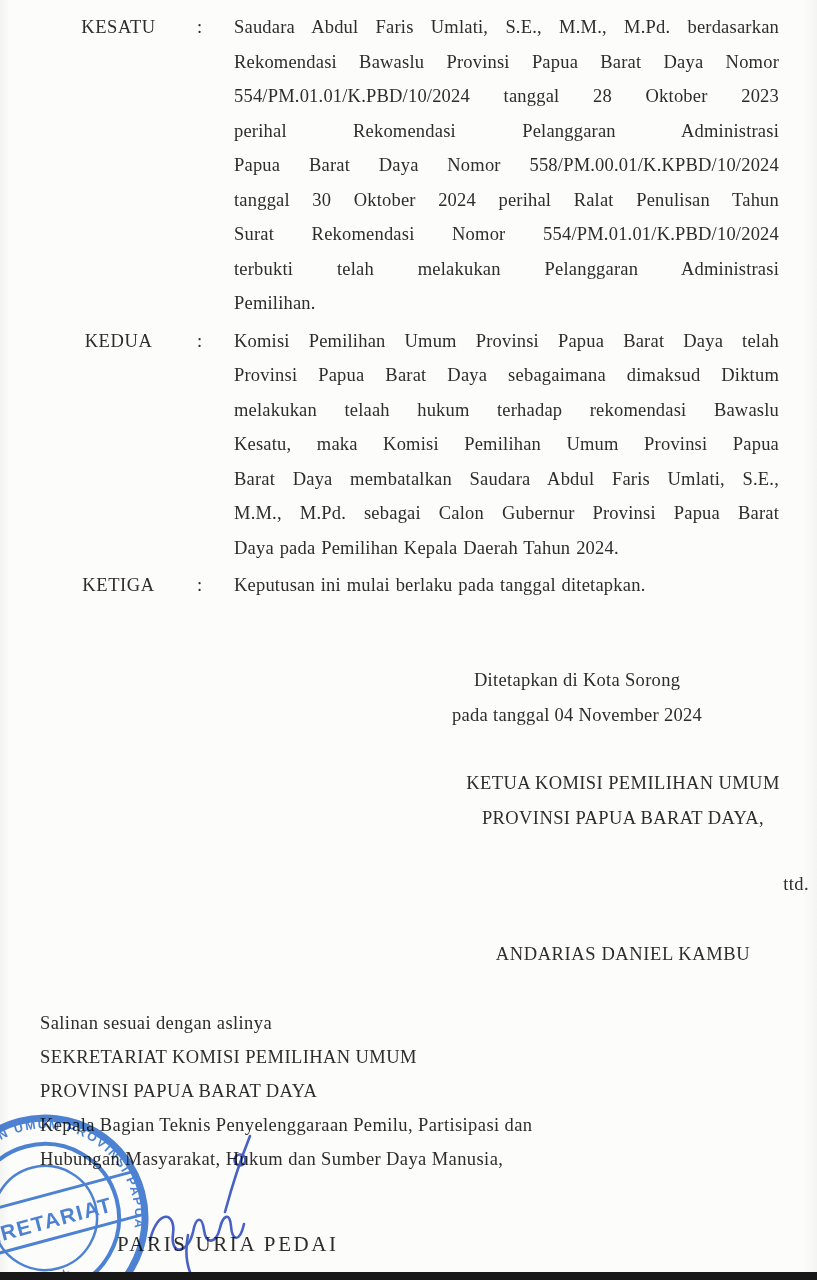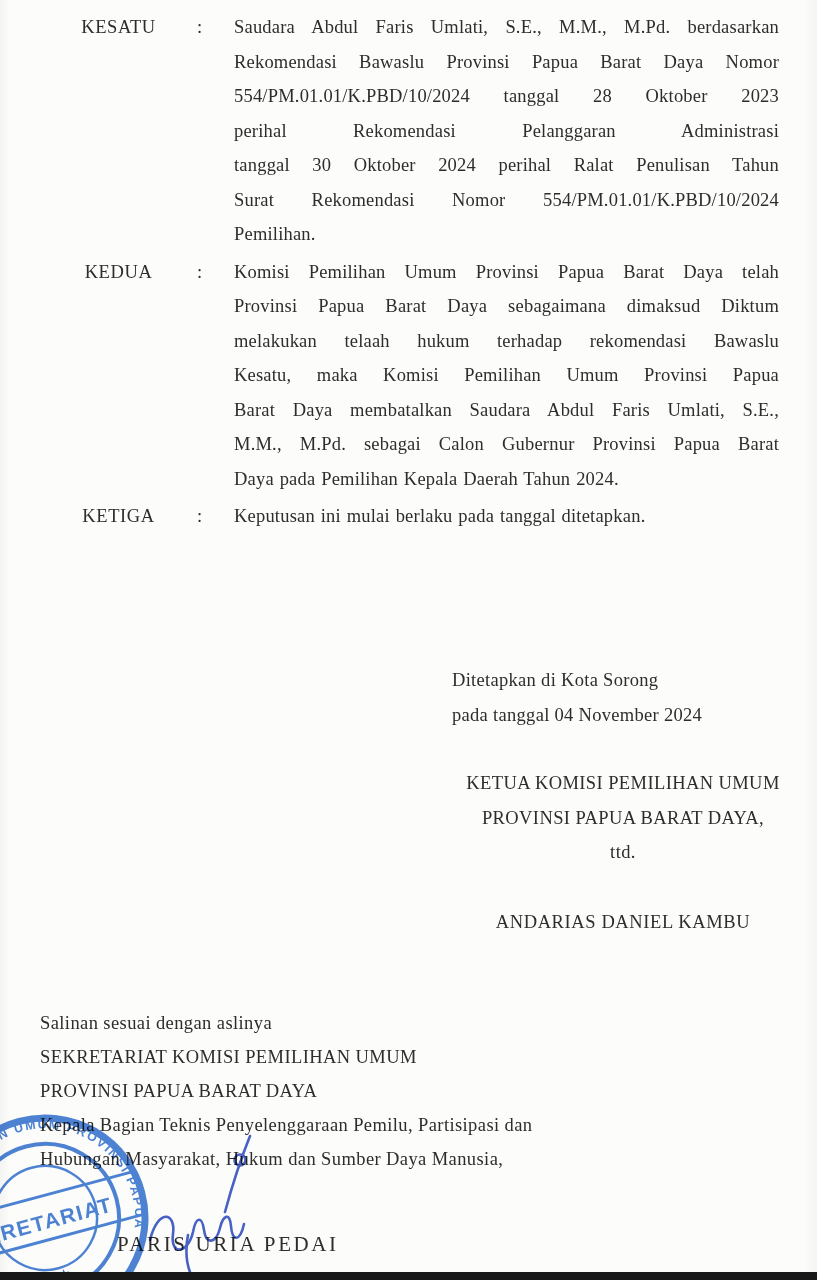--- a/index.html
+++ b/index.html
@@ -21,23 +21,23 @@
   .d-label{width:157px;flex:0 0 157px;font-size:18.5px;line-height:34.5px;letter-spacing:.6px;text-align:center;}
   .d-colon{width:37px;flex:0 0 37px;font-size:18.5px;line-height:34.5px;}
   .d-lines{flex:1;min-width:0;}
   .bline{
     font-size:18.5px;line-height:34.5px;height:34.5px;overflow:hidden;
     letter-spacing:.2px;word-spacing:1px;
     text-align:justify;text-align-last:justify;
   }
   .bline.last{text-align:left;text-align-last:left;}
   
-  .enactment{position:absolute;left:452px;top:663px;font-size:18.5px;line-height:35px;letter-spacing:.3px;}
+  .enactment{position:absolute;left:452px;top:663px;font-size:18.5px;line-height:35px;letter-spacing:.3px;text-align:center;}
   .signatory{position:absolute;left:437px;top:766px;width:372px;text-align:center;font-size:18.5px;line-height:34.5px;letter-spacing:.4px;}
-  .signatory .ttd{}
+  .signatory .ttd{margin-top:32px;text-align:right;}
   .signatory .sig-name{margin-top:35px;letter-spacing:.6px;}
   
   .certification{position:absolute;left:40px;top:1006px;font-size:18.5px;line-height:34px;letter-spacing:.4px;}
   .certifier-name{position:absolute;left:73px;top:1232px;font-size:21px;letter-spacing:2.6px;z-index:3;margin-left:44px;}
   
   .stamp{position:absolute;left:-70px;top:1098px;z-index:4;mix-blend-mode:multiply;}
   .stamp text{font-family:"Liberation Sans","DejaVu Sans",sans-serif;}
   .signature{position:absolute;left:140px;top:1120px;z-index:5;mix-blend-mode:multiply;}
   
   .bottom-bar{position:absolute;left:0;right:0;top:1272px;height:8px;background:var(--bottom_bar,#181818);z-index:6;}
@@ -50,22 +50,24 @@
   <div class="dikta">
 
     <div class="diktum">
       <div class="d-label">KESATU</div>
       <div class="d-colon">:</div>
       <div class="d-lines">
         <div class="bline">Saudara Abdul Faris Umlati, S.E., M.M., M.Pd. berdasarkan</div>
         <div class="bline">Rekomendasi Bawaslu Provinsi Papua Barat Daya Nomor</div>
         <div class="bline">554/PM.01.01/K.PBD/10/2024 tanggal 28 Oktober 2023</div>
         <div class="bline">perihal Rekomendasi Pelanggaran Administrasi</div>
+        <div class="bline">Papua Barat Daya Nomor 558/PM.00.01/K.KPBD/10/2024</div>
         <div class="bline">tanggal 30 Oktober 2024 perihal Ralat Penulisan Tahun</div>
         <div class="bline">Surat Rekomendasi Nomor 554/PM.01.01/K.PBD/10/2024</div>
+        <div class="bline">terbukti telah melakukan Pelanggaran Administrasi</div>
         <div class="bline last">Pemilihan.</div>
       </div>
     </div>
 
     <div class="diktum">
       <div class="d-label">KEDUA</div>
       <div class="d-colon">:</div>
       <div class="d-lines">
         <div class="bline">Komisi Pemilihan Umum Provinsi Papua Barat Daya telah</div>
         <div class="bline">Provinsi Papua Barat Daya sebagaimana dimaksud Diktum</div>

